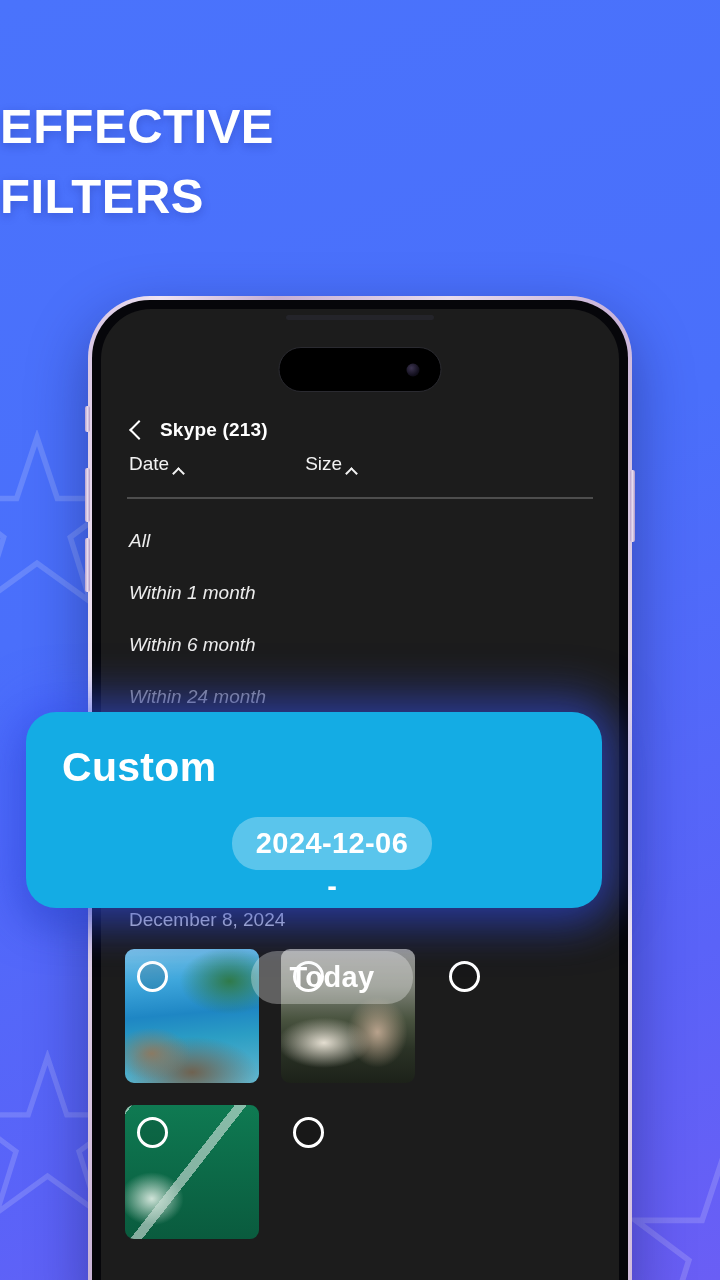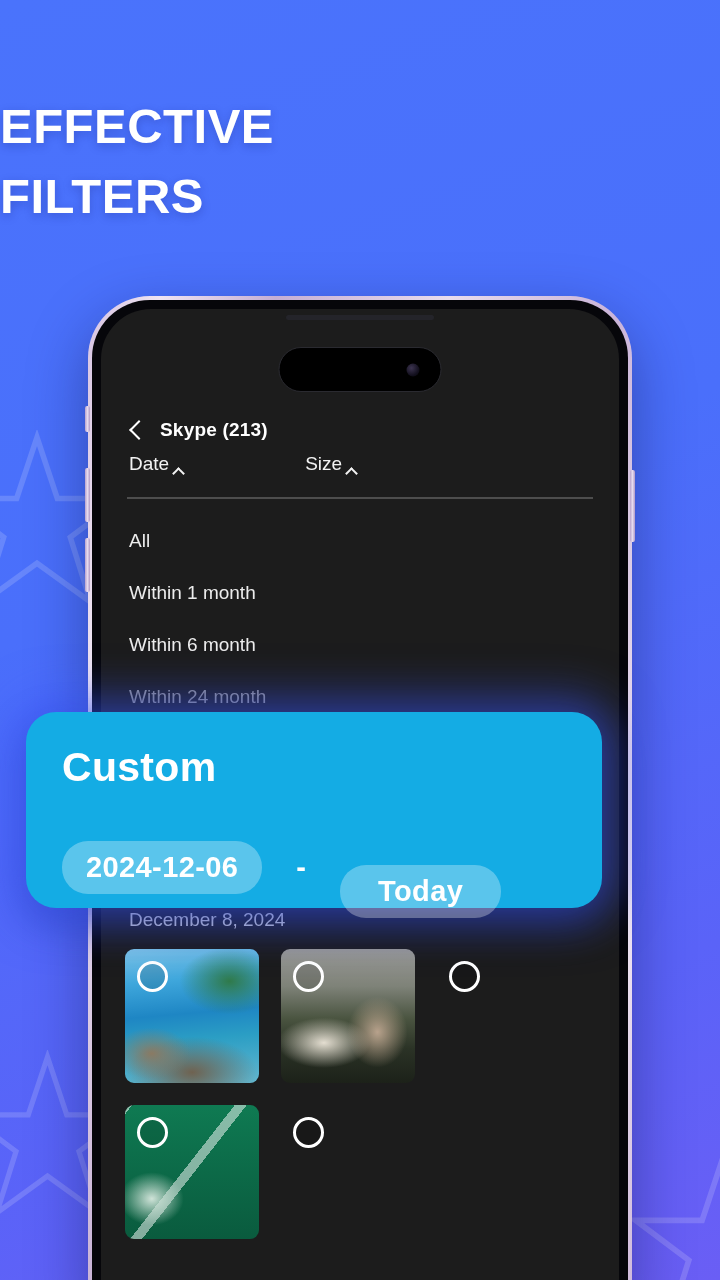--- a/index.html
+++ b/index.html
@@ -183,21 +183,21 @@
     position: relative;
     top: 3px;
   }
 
   #divider {
     height: 1.5px;
     background: #4d4d4d;
     margin: 22px 2px 0 2px;
   }
 
-  #filter-list { margin-top: 16px; padding-left: 4px; }
+  #filter-list { margin-top: 16px; padding-left: 4px; font-style: italic; }
   .filter-item {
     font-size: 19px;
     color: #ececec;
     padding: 15px 0;
   }
   .filter-item.dim { color: #8e8e8e; }
 
   
   #section-date {
     position: absolute;
@@ -290,20 +290,21 @@
   #custom-title {
     color: #ffffff;
     font-size: 41px;
     font-weight: bold;
     letter-spacing: 0.3px;
   }
   #date-range {
     display: flex;
     align-items: center;
     margin-top: 26px;
+    flex-direction: column;
   }
   .date-chip {
     background: rgba(255,255,255,0.30);
     color: #ffffff;
     font-size: 29px;
     font-weight: bold;
     border-radius: 26px;
     padding: 10px 24px;
     letter-spacing: 0.4px;
   }

